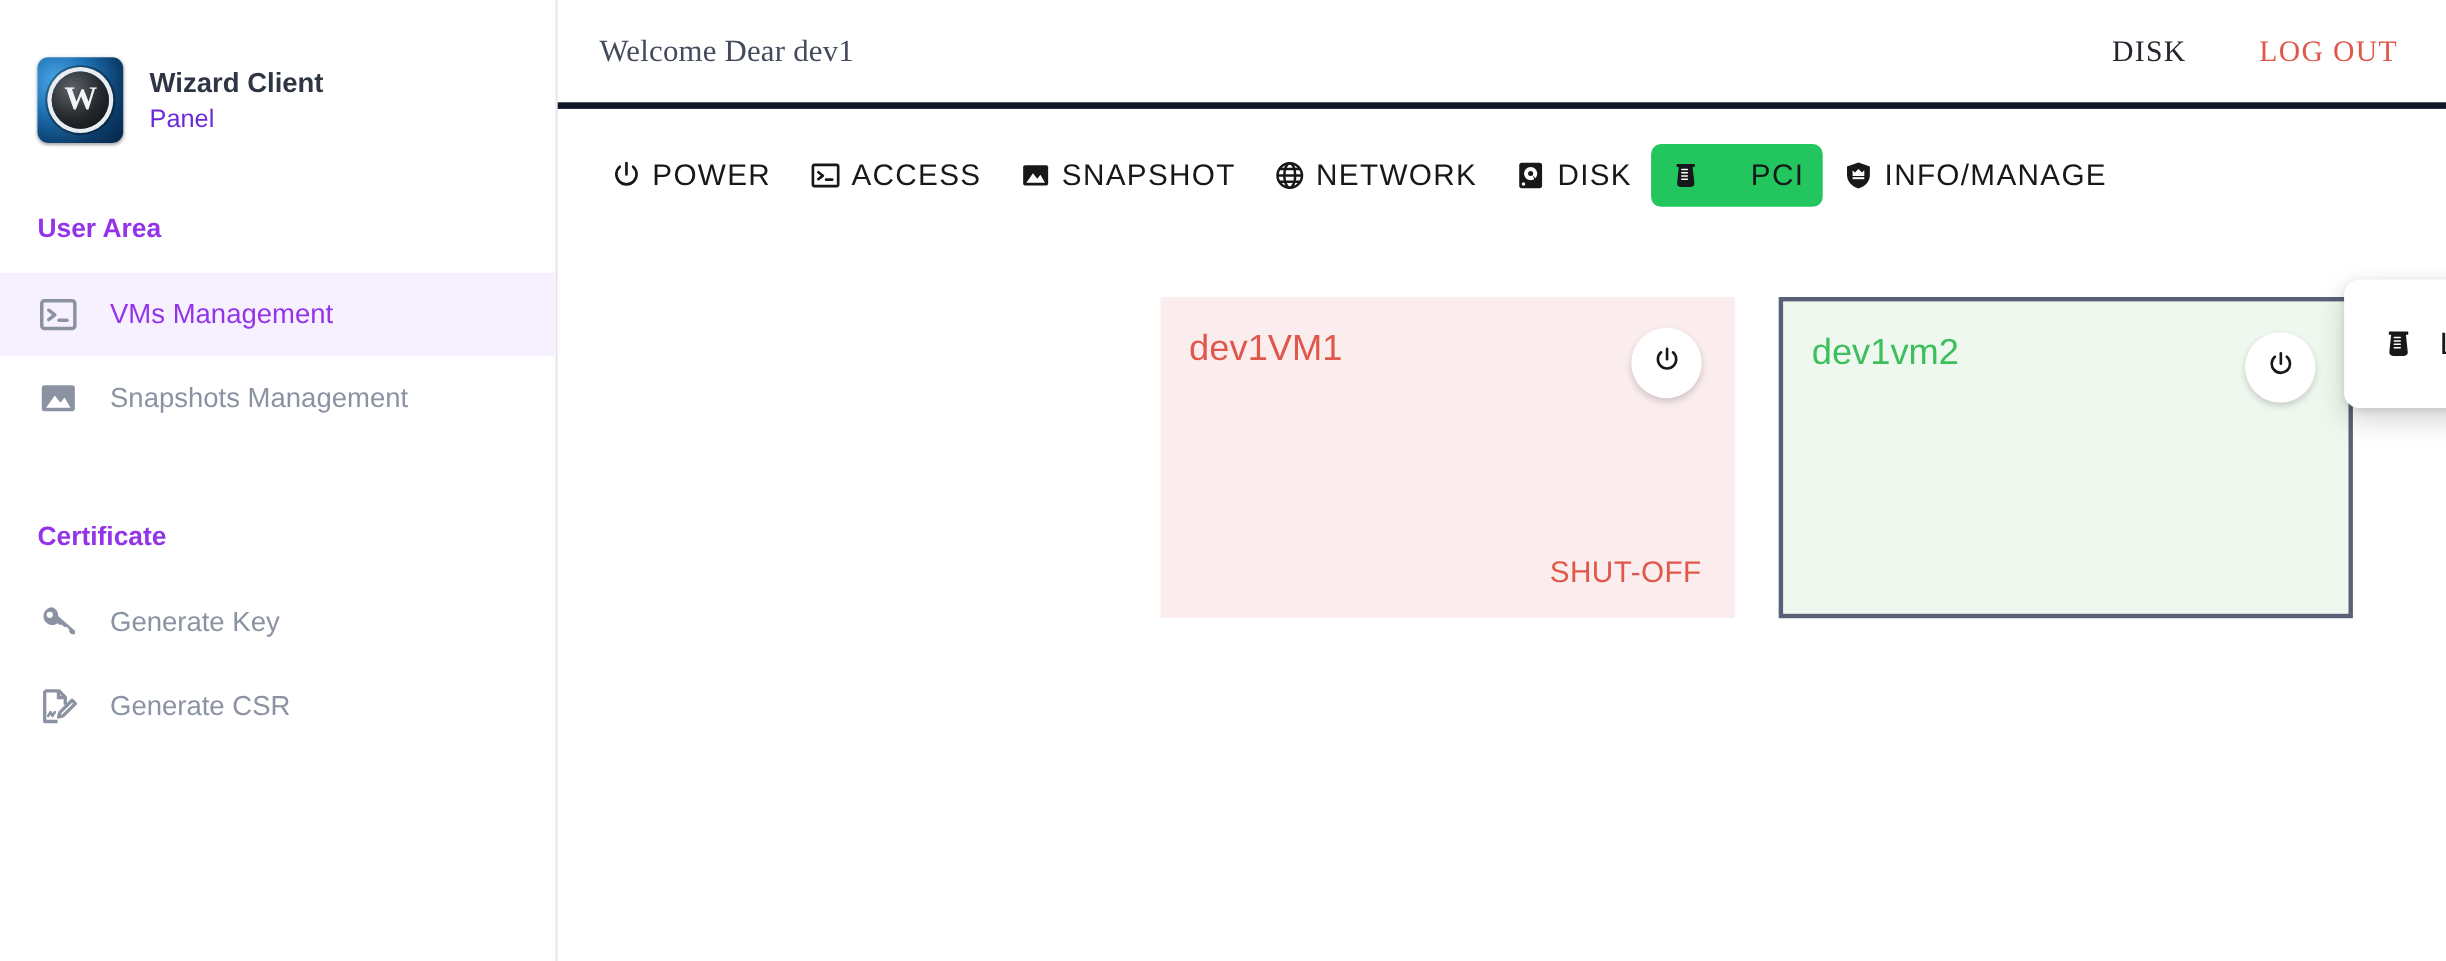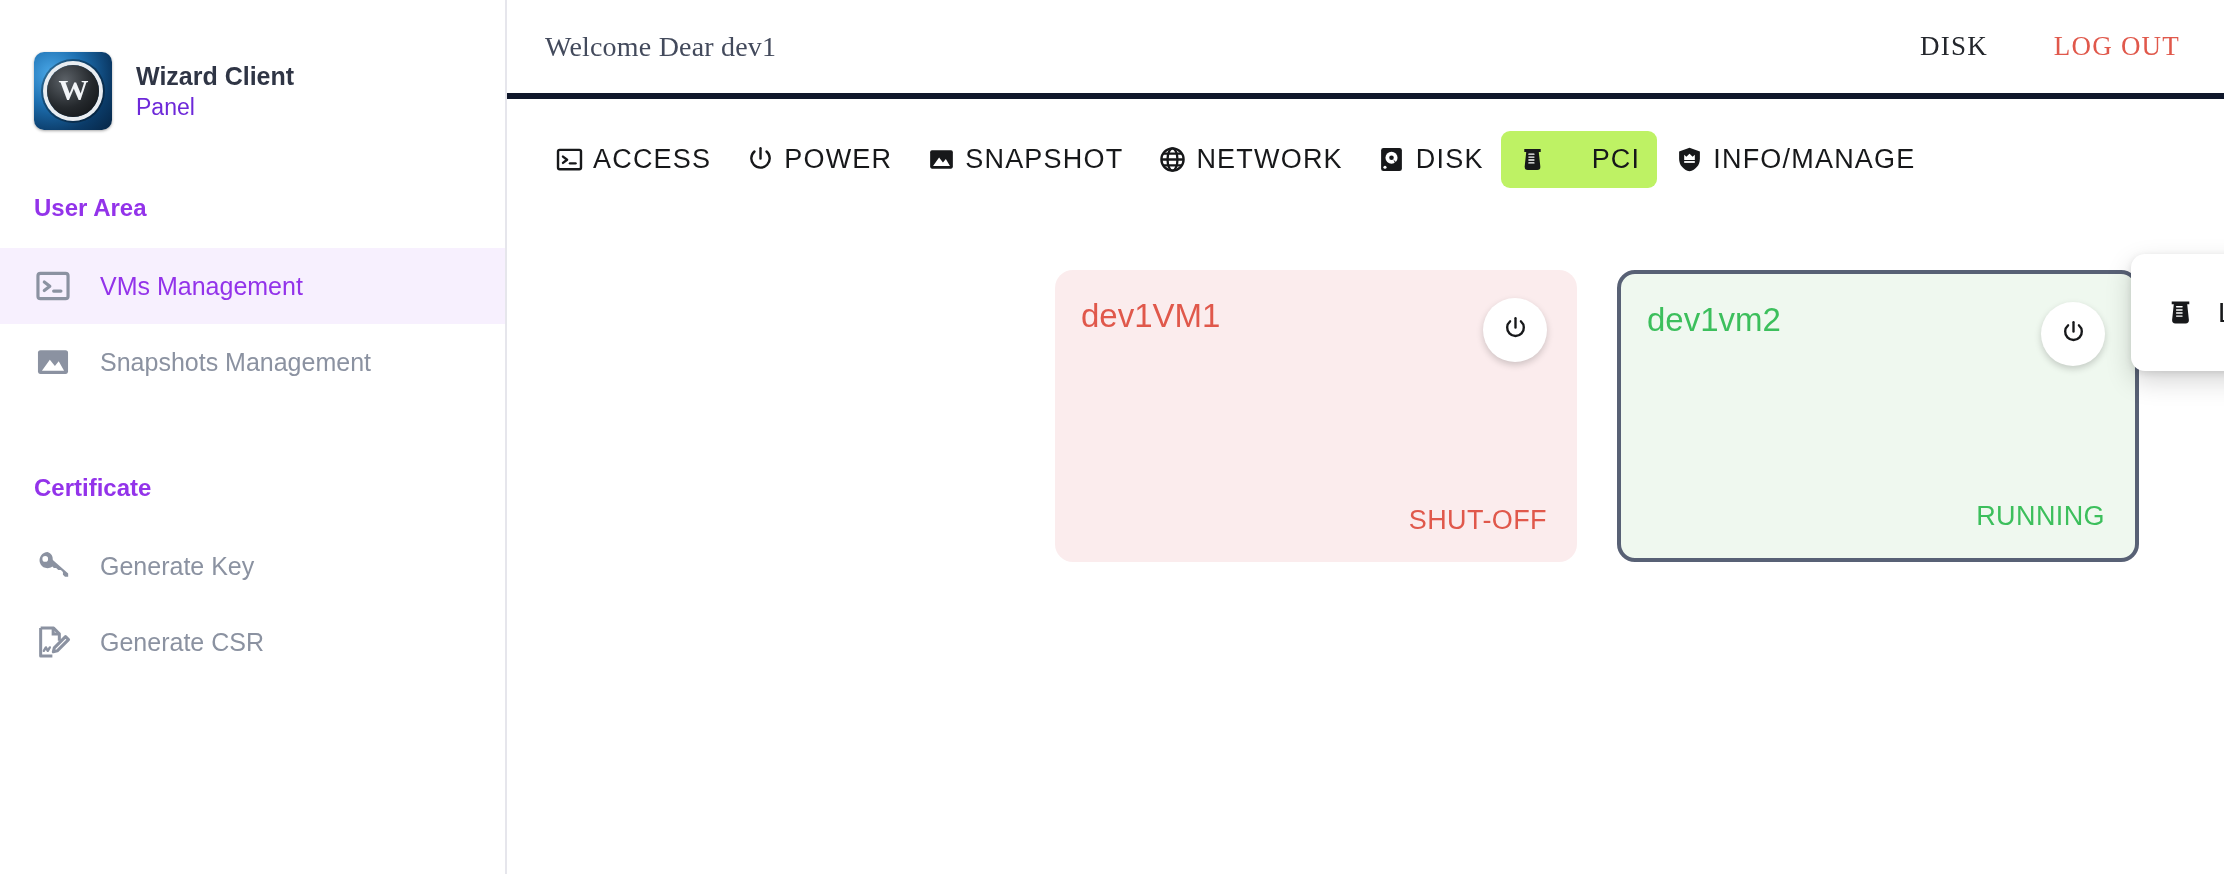--- a/index.html
+++ b/index.html
@@ -97,21 +97,21 @@
   }
   .tab{
     display:flex; align-items:center; gap:9px;
     padding:13px 17px;
     border-radius:9px;
     cursor:pointer;
     font-size:27px; font-weight:500; letter-spacing:1.2px;
     color:#17181a;
     white-space:nowrap;
   }
-  .tab.active{ background:#bef264;gap:44px; }
+  .tab.active{ background:#22c55e;gap:44px; }
   .tab-ico{ width:30px; height:30px; display:flex; align-items:center; justify-content:center; flex:0 0 30px; }
   .tab-ico svg{ display:block; }
 
   
   .dropdown{
     position:absolute;
     left:1624px; top:254px;
     width:243px; height:117px;
     background:#ffffff;
     border-radius:14px;
@@ -129,21 +129,21 @@
 
   
   .cards{
     position:absolute; left:548px; top:270px;
     display:flex; gap:40px;
   }
   .vm-card{
     width:522px; height:292px;
     position:relative;
     padding:28px 30px 26px 26px;
-    display:flex; flex-direction:column;border-radius:18px;
+    display:flex; flex-direction:column;
   }
   .vm-card.off{ background:#fbeced; }
   .vm-card.on{
     background:#eff8ef;
     border:4px solid #586175;
     gap:33px;
   }
   .vm-row{ display:flex; align-items:flex-start; }
   .vm-name{ font-size:33px; line-height:1.1; }
   .vm-card.off .vm-name{ color:#e0584b; }
@@ -240,37 +240,37 @@
       <div class="topbar-actions">
         <span class="topbar-link">DISK</span>
         <span class="topbar-link danger">LOG OUT</span>
       </div>
     </header>
 
     <div class="toolbar">
 
       <div class="tab">
         <span class="tab-ico">
+          <svg width="29" height="29" viewBox="0 0 24 24" fill="none" stroke="#17181a" stroke-width="2" stroke-linecap="round">
+            <path d="M12 2.6v8.6"></path>
+            <path d="M7.0 5.4a7.6 7.6 0 1 0 10 0"></path>
+          </svg>
+        </span>
+        <span>POWER</span>
+      </div>
+
+      <div class="tab">
+        <span class="tab-ico">
           <svg width="29" height="29" viewBox="0 0 24 24" fill="none" stroke="#17181a" stroke-width="2">
             <rect x="2.5" y="4" width="19" height="16" rx="1.4"></rect>
             <path d="M6.6 9.6 L10 12.2 L6.6 14.8" stroke-linecap="round" stroke-linejoin="round"></path>
             <path d="M12.4 15.2 H17" stroke-linecap="round"></path>
           </svg>
         </span>
         <span>ACCESS</span>
-      </div>
-
-      <div class="tab">
-        <span class="tab-ico">
-          <svg width="29" height="29" viewBox="0 0 24 24" fill="none" stroke="#17181a" stroke-width="2" stroke-linecap="round">
-            <path d="M12 2.6v8.6"></path>
-            <path d="M7.0 5.4a7.6 7.6 0 1 0 10 0"></path>
-          </svg>
-        </span>
-        <span>POWER</span>
       </div>
 
       <div class="tab">
         <span class="tab-ico">
           <svg width="29" height="29" viewBox="0 0 24 24">
             <rect x="2.6" y="4.4" width="18.8" height="15.2" rx="1.5" fill="#17181a"></rect>
             <path d="M5 17.4 L10 10.4 L13.2 14.5 L15.6 11.5 L19 17.4 Z" fill="#ffffff"></path>
           </svg>
         </span>
         <span>SNAPSHOT</span>
@@ -357,19 +357,18 @@
           <div class="vm-name">dev1vm2</div>
           <div class="power-btn">
             <span>
               <svg width="27" height="27" viewBox="0 0 24 24" fill="none" stroke="#17181a" stroke-width="2.1" stroke-linecap="round">
                 <path d="M12 2.8v8.4"></path>
                 <path d="M7.2 5.6a7.4 7.4 0 1 0 9.6 0"></path>
               </svg>
             </span>
           </div>
         </div>
-        <div class="vm-status">RUNNING</div>
       </div>
 
     </div>
 
   </section>
 </div>
 
 </body></html>

